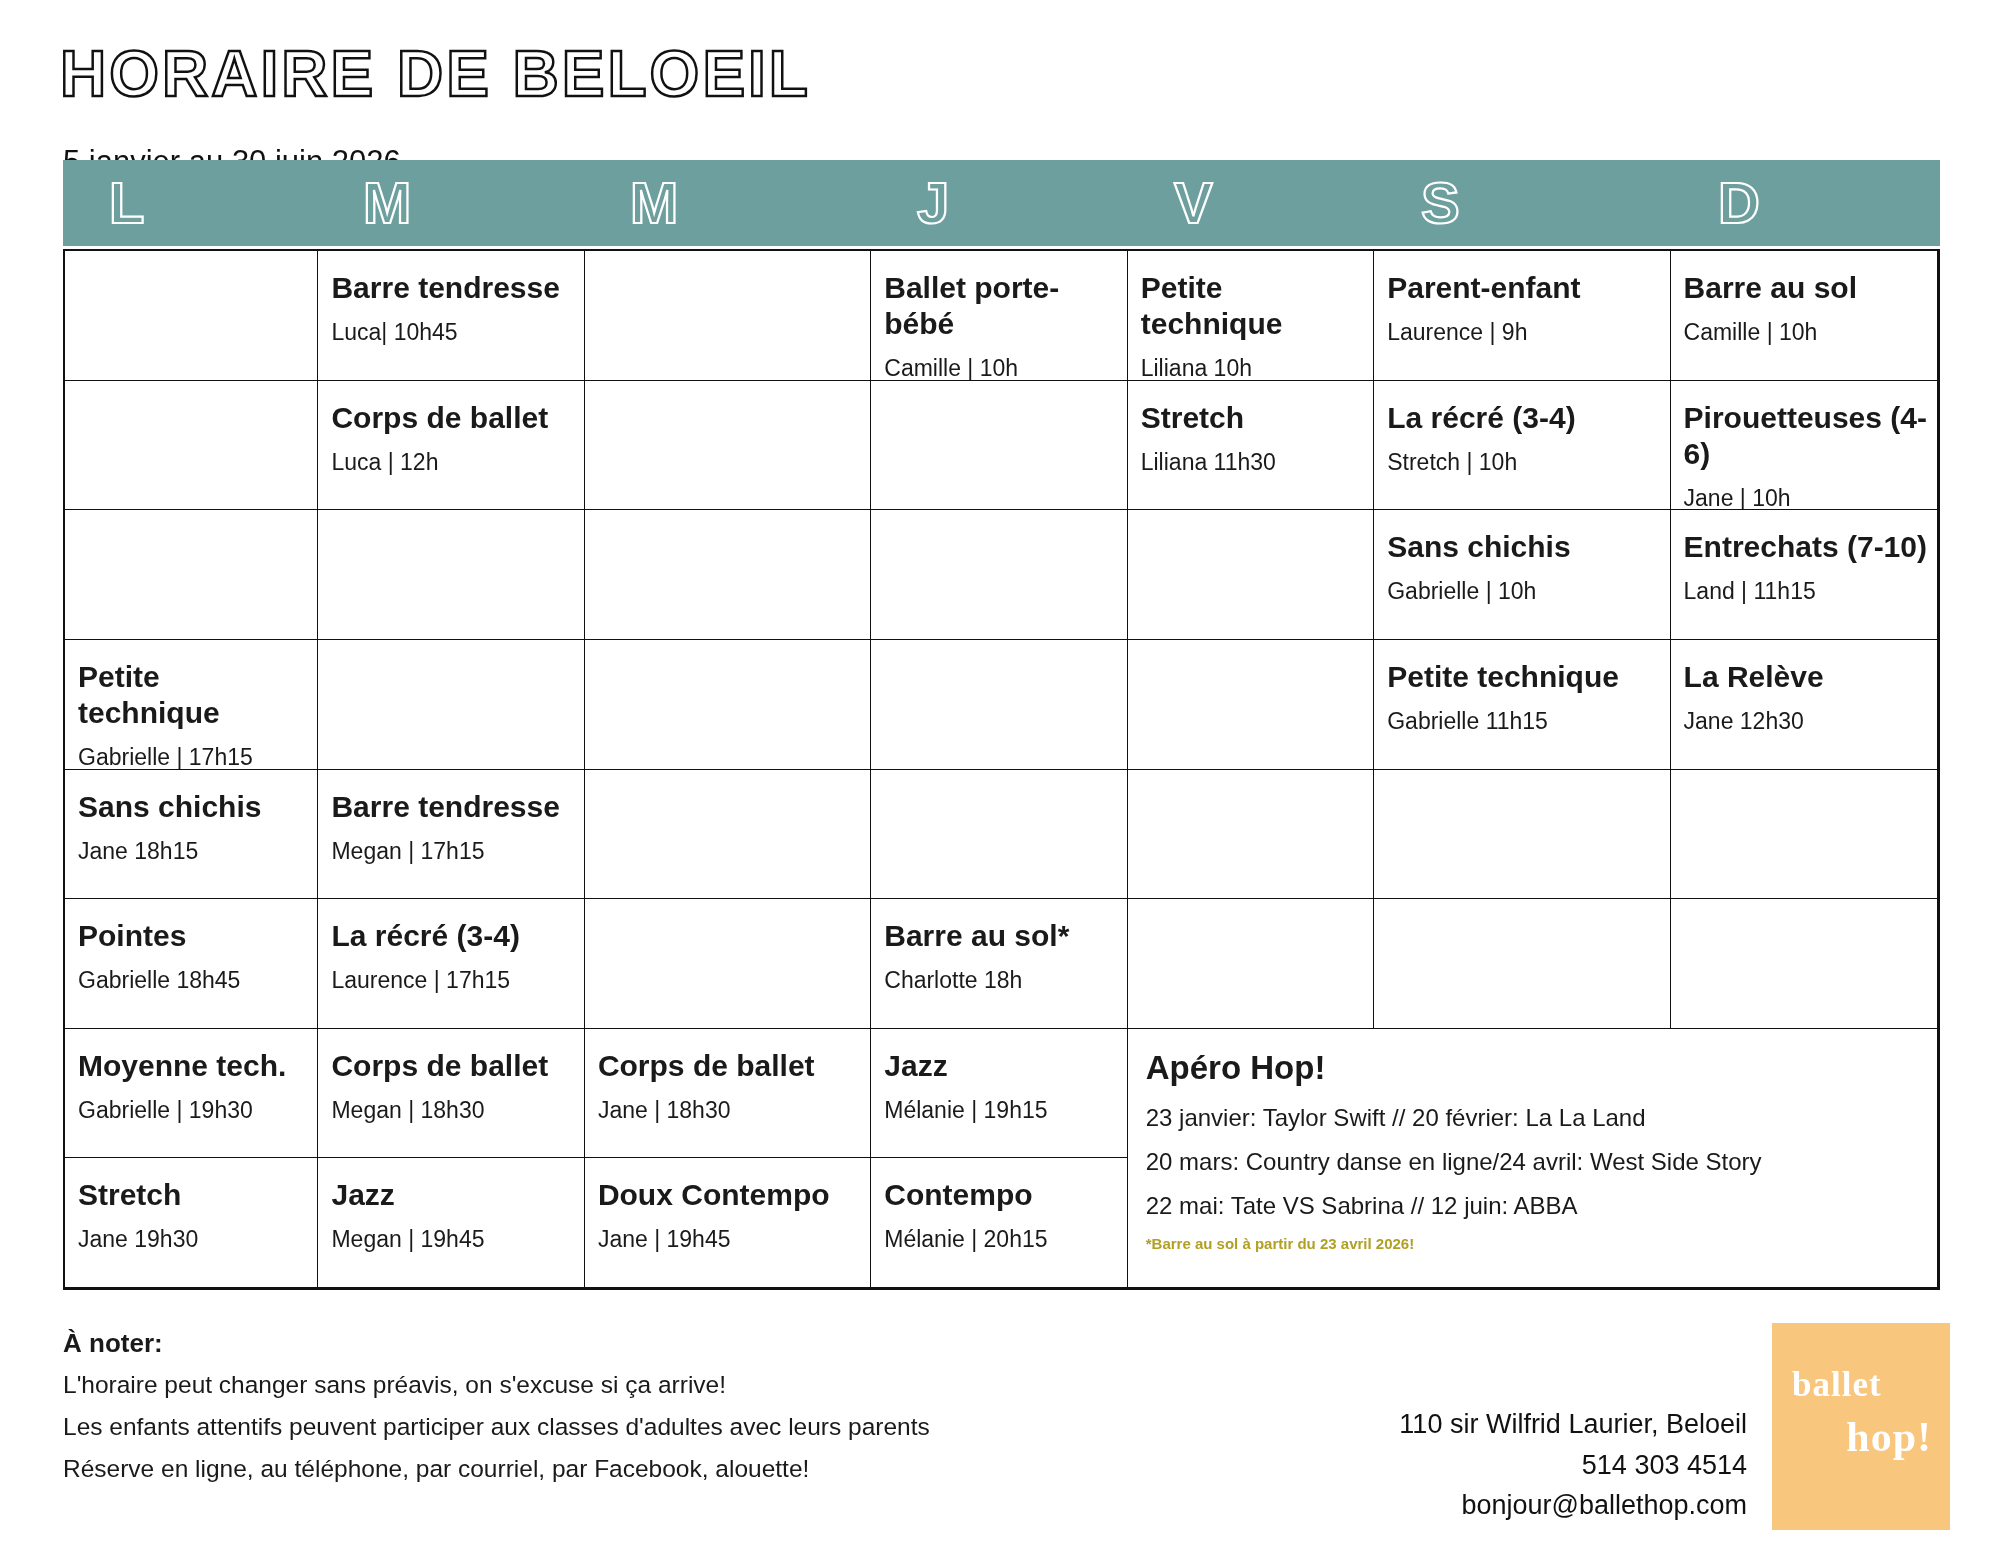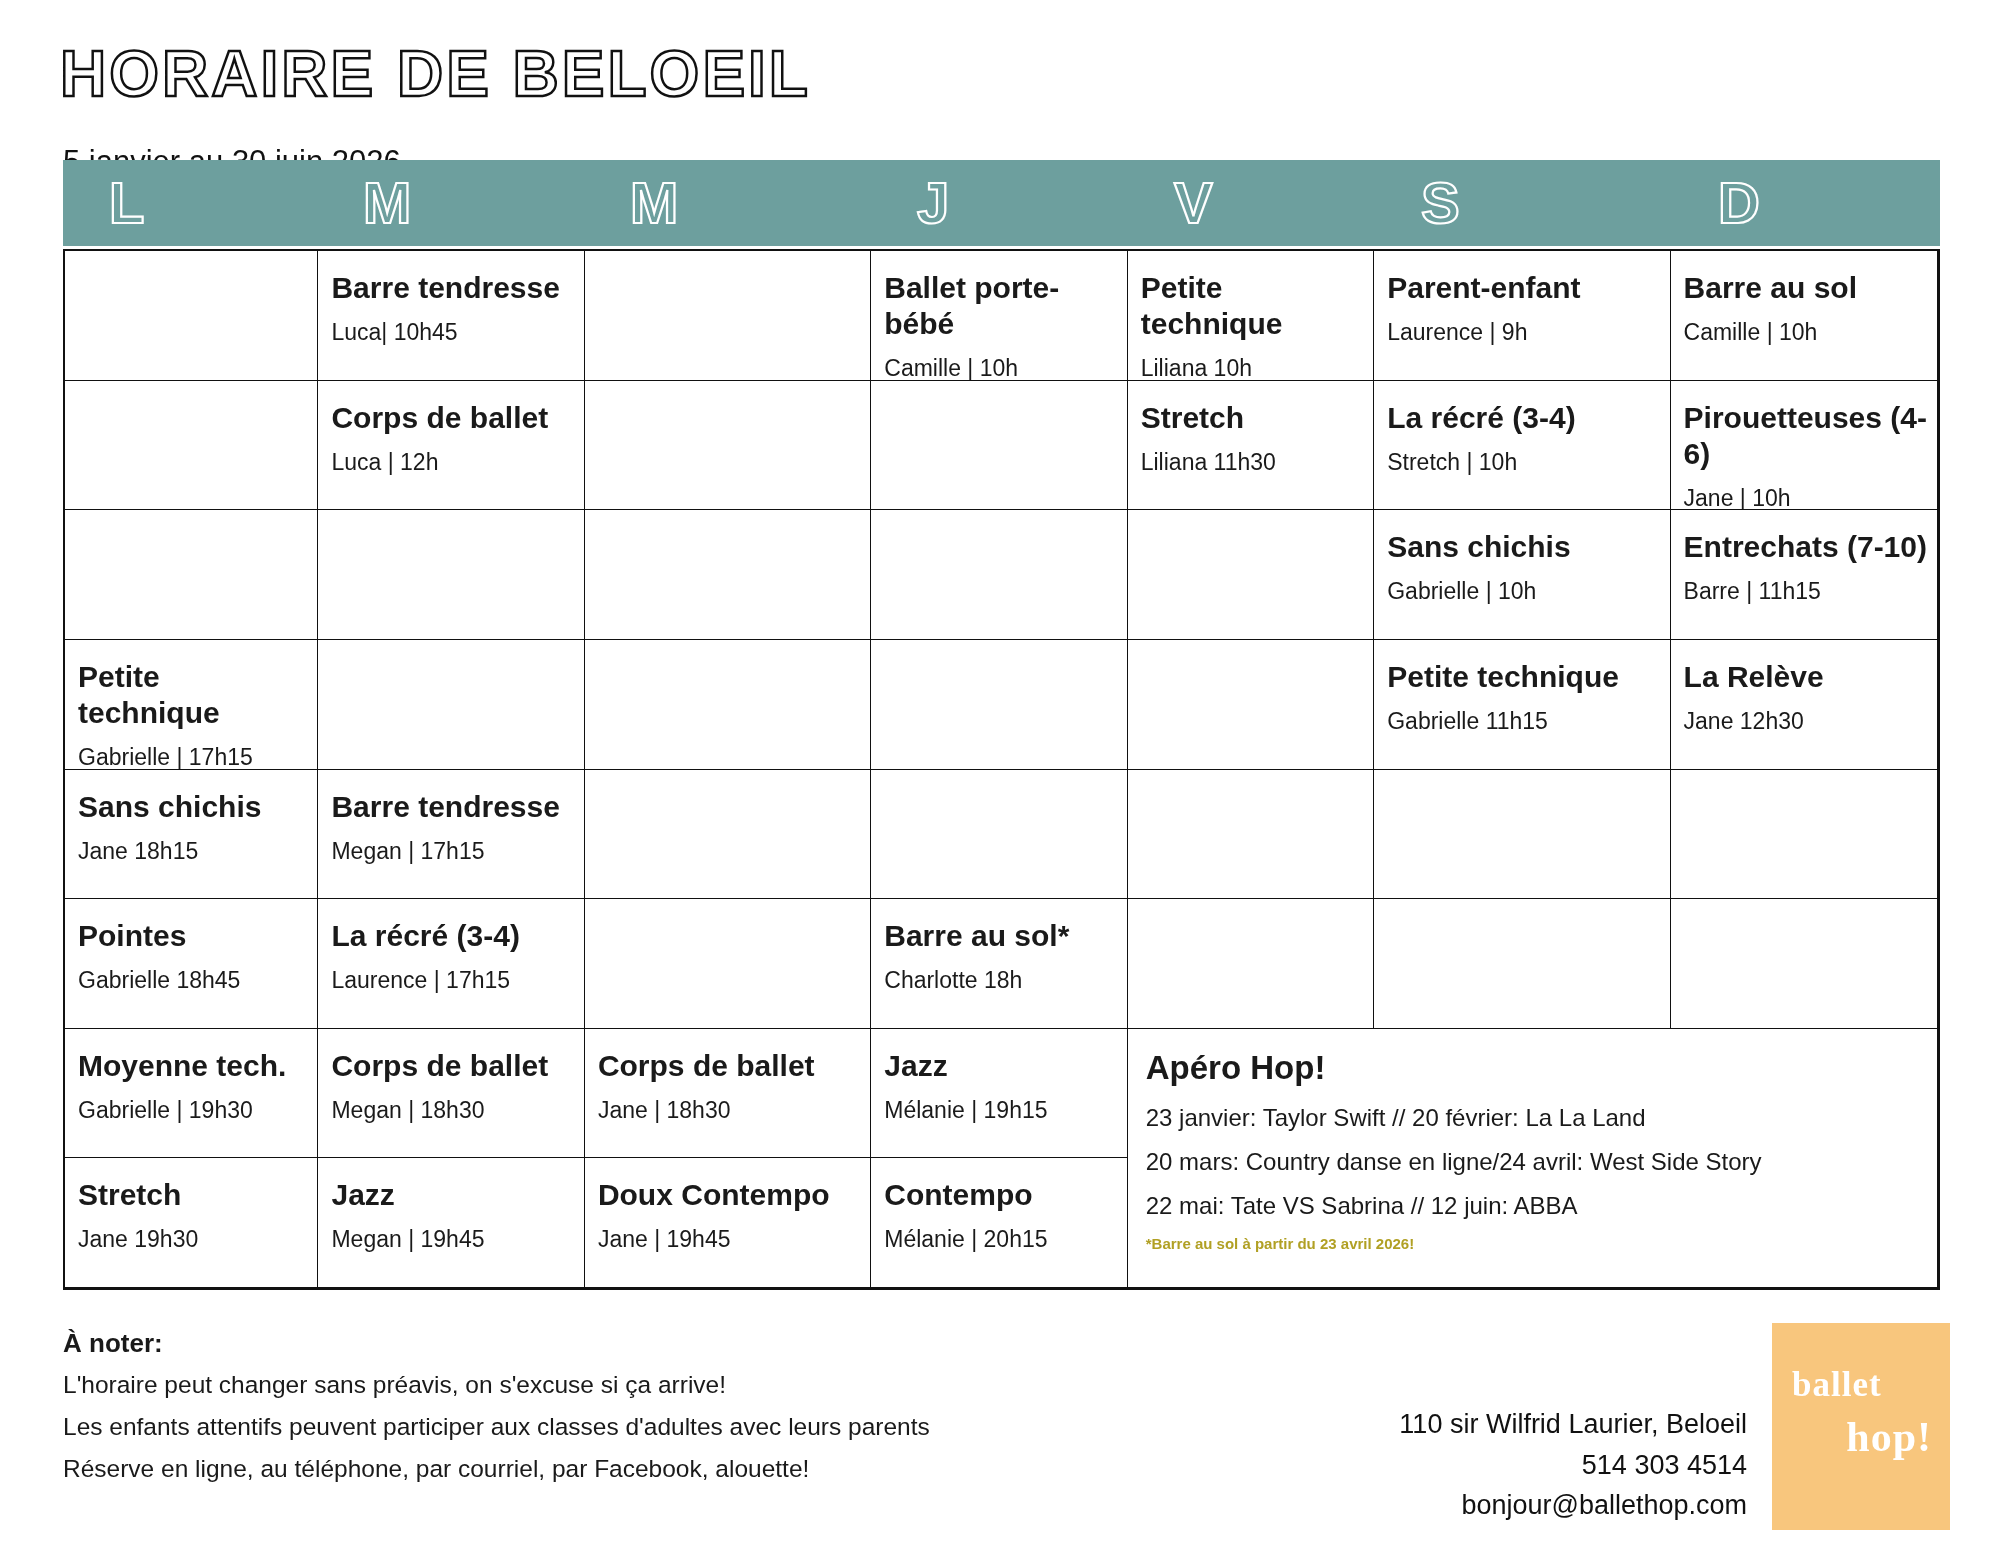--- a/index.html
+++ b/index.html
@@ -167,21 +167,21 @@
     <div class="cell">
         <div class="cn"></div>
         <div class="cd"></div>
       </div>
     <div class="cell">
         <div class="cn">Sans chichis</div>
         <div class="cd">Gabrielle | 10h</div>
       </div>
     <div class="cell">
         <div class="cn">Entrechats (7-10)</div>
-        <div class="cd">Barre | 11h15</div>
+        <div class="cd">Land | 11h15</div>
       </div>
 
     <div class="cell">
         <div class="cn">Petite technique</div>
         <div class="cd">Gabrielle | 17h15</div>
       </div>
     <div class="cell">
         <div class="cn"></div>
         <div class="cd"></div>
       </div>

